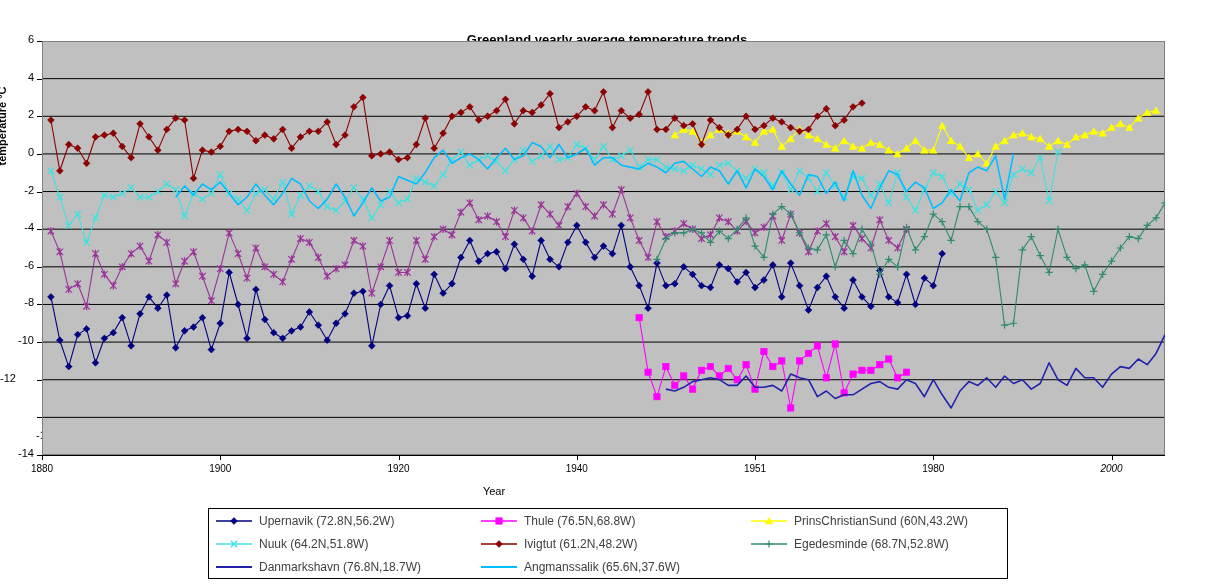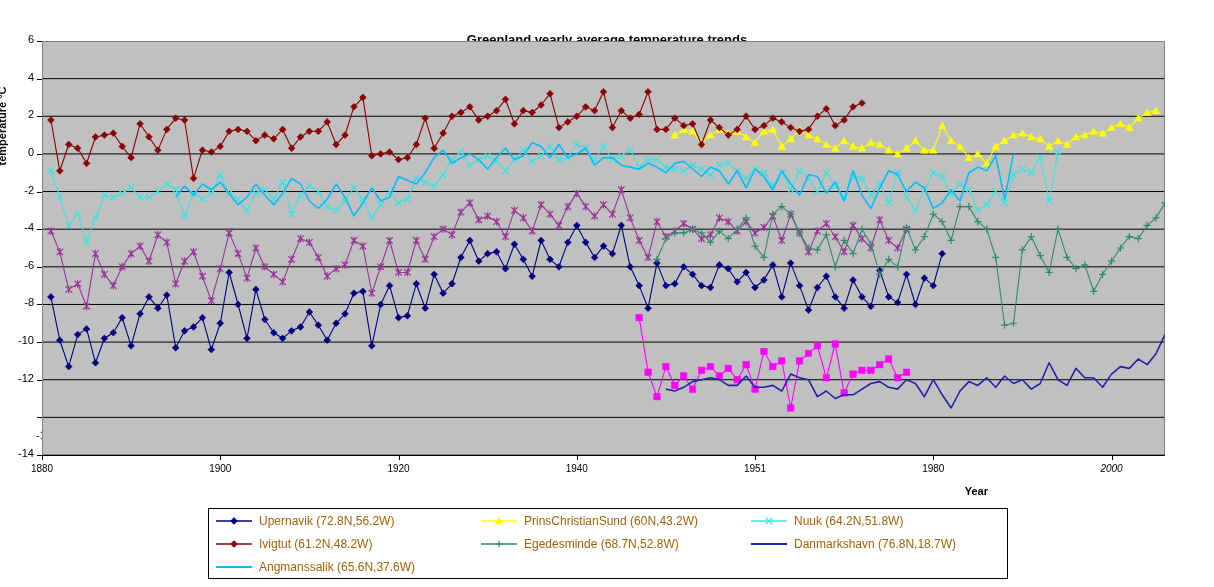--- a/index.html
+++ b/index.html
@@ -9,28 +9,28 @@
     font-size:13px;font-weight:bold;color:#000;letter-spacing:0px;margin-top:20px;}
   #plot-wrap{position:absolute;left:42px;top:41px;width:1123px;height:414px;}
   #plot-bg{position:absolute;inset:0;background:#c0c0c0;}
   #plot-svg{position:absolute;left:0;top:0;}
   #y-axis-title{position:absolute;left:-4px;top:186px;width:120px;
     transform:rotate(-90deg);transform-origin:left top;
     font-size:11px;font-weight:bold;color:#000;text-align:center;}
   .ytick{position:absolute;right:1168px;width:60px;text-align:right;
     font-size:11px;color:#000;line-height:1;}
   .xtick{position:absolute;width:70px;text-align:center;font-size:10px;color:#000;}
-  #x-axis-title{position:absolute;left:0;top:485px;width:988px;text-align:right;
-    font-size:11px;font-weight:bold;color:#000;}
+  #x-axis-title{position:absolute;left:0;top:485px;width:988px;text-align:center;
+    font-size:11px;font-weight:normal;color:#000;}
   #legend{position:absolute;left:208px;top:508px;width:800px;height:71px;
     border:1px solid #000;background:#fff;box-sizing:border-box;
     display:grid;grid-template-columns:265px 270px 265px;
     grid-auto-rows:23px;align-items:center;padding:0;}
   .legend-item{display:flex;align-items:center;gap:6px;padding-left:6px;
-    font-size:12px;color:#a16207;white-space:nowrap;}
+    font-size:12px;color:#404040;white-space:nowrap;}
   .legend-key{flex:0 0 auto;width:38px;height:12px;position:relative;}
   .legend-key svg{position:absolute;left:0;top:0;}
   .legend-label{font-size:12px;}
 </style>
 </head>
 <body>
 
 <div id="chart-root">
 
   <div id="chart-title">Greenland yearly average temperature trends</div>
@@ -49,21 +49,21 @@
       <div class="ytick" style="top: 184.545px; left: 0px; width: 34px; position: absolute; text-align: right;">-2</div>
       <div style="position: absolute; left: 37px; top: 191.545px; width: 5px; height: 1px; background: rgb(0, 0, 0);"></div>
       <div class="ytick" style="top: 222.182px; left: 0px; width: 34px; position: absolute; text-align: right;">-4</div>
       <div style="position: absolute; left: 37px; top: 229.182px; width: 5px; height: 1px; background: rgb(0, 0, 0);"></div>
       <div class="ytick" style="top: 259.818px; left: 0px; width: 34px; position: absolute; text-align: right;">-6</div>
       <div style="position: absolute; left: 37px; top: 266.818px; width: 5px; height: 1px; background: rgb(0, 0, 0);"></div>
       <div class="ytick" style="top: 297.455px; left: 0px; width: 34px; position: absolute; text-align: right;">-8</div>
       <div style="position: absolute; left: 37px; top: 304.455px; width: 5px; height: 1px; background: rgb(0, 0, 0);"></div>
       <div class="ytick" style="top: 335.091px; left: 0px; width: 34px; position: absolute; text-align: right;">-10</div>
       <div style="position: absolute; left: 37px; top: 342.091px; width: 5px; height: 1px; background: rgb(0, 0, 0);"></div>
-      <div class="ytick" style="top: 372.727px; left: 0px; width: 34px; position: absolute; text-align: right;">-12</div>
+      <div class="ytick" style="top: 372.727px; left: 0px; width: 34px; position: absolute; text-align: left;">-12</div>
       <div style="position: absolute; left: 37px; top: 379.727px; width: 5px; height: 1px; background: rgb(0, 0, 0);"></div>
       <div class="ytick" style="top: 430px; left: 0px; width: 34px; position: absolute; text-align: right; padding-left: 18px;">-14</div>
       <div style="position: absolute; left: 37px; top: 417.364px; width: 5px; height: 1px; background: rgb(0, 0, 0);"></div>
       <div class="ytick" style="top: 448px; left: 0px; width: 34px; position: absolute; text-align: right;">-14</div>
       <div style="position: absolute; left: 37px; top: 455px; width: 5px; height: 1px; background: rgb(0, 0, 0);"></div>
       <div style="position: absolute; left: 42px; top: 41px; width: 1px; height: 414px; background: rgb(0, 0, 0);"></div>
     </div>
   <div id="x-tick-labels">
       <div class="xtick" style="left: 7px; top: 463px;">1880</div>
       <div style="position: absolute; left: 42px; top: 455px; width: 1px; height: 5px; background: rgb(0, 0, 0);"></div>
@@ -687,20 +687,29 @@
           <svg width="38" height="12">
             <line x1="1" y1="6" x2="37" y2="6" stroke="#000080" stroke-width="1.6"></line>
             <polygon points="19,2.6 22.4,6 19,9.4 15.6,6" fill="#000080" stroke="#000080" stroke-width="0.6"></polygon>
           </svg>
         </span>
         <span class="legend-label">Upernavik (72.8N,56.2W)</span>
       </div>
       <div class="legend-item">
         <span class="legend-key">
           <svg width="38" height="12">
+            <line x1="1" y1="6" x2="37" y2="6" stroke="#ff00ff" stroke-width="1.6"></line>
+            <rect x="15.8" y="2.8" width="6.4" height="6.4" fill="#ff00ff" stroke="#ff00ff" stroke-width="0.6"></rect>
+          </svg>
+        </span>
+        <span class="legend-label">Thule (76.5N,68.8W)</span>
+      </div>
+      <div class="legend-item">
+        <span class="legend-key">
+          <svg width="38" height="12">
             <line x1="1" y1="6" x2="37" y2="6" stroke="#ffff00" stroke-width="1.6"></line>
             <polygon points="19,2.4 22.8,9 15.2,9" fill="#ffff00" stroke="#ffff00" stroke-width="0.6"></polygon>
           </svg>
         </span>
         <span class="legend-label">PrinsChristianSund (60N,43.2W)</span>
       </div>
       <div class="legend-item">
         <span class="legend-key">
           <svg width="38" height="12">
             <line x1="1" y1="6" x2="37" y2="6" stroke="#40e0e0" stroke-width="1.6"></line>

